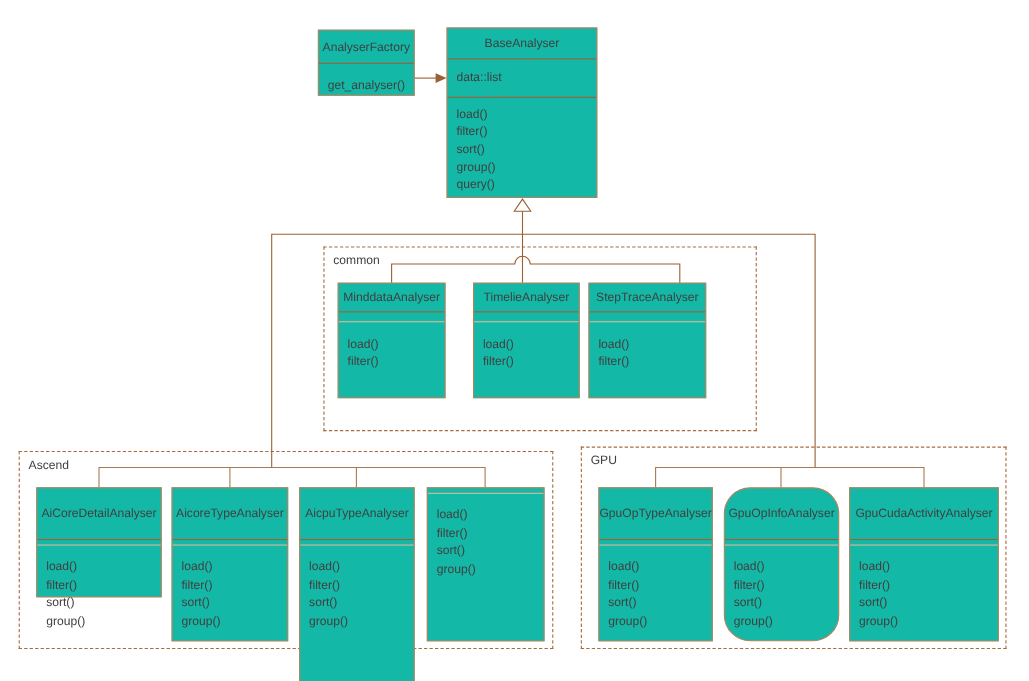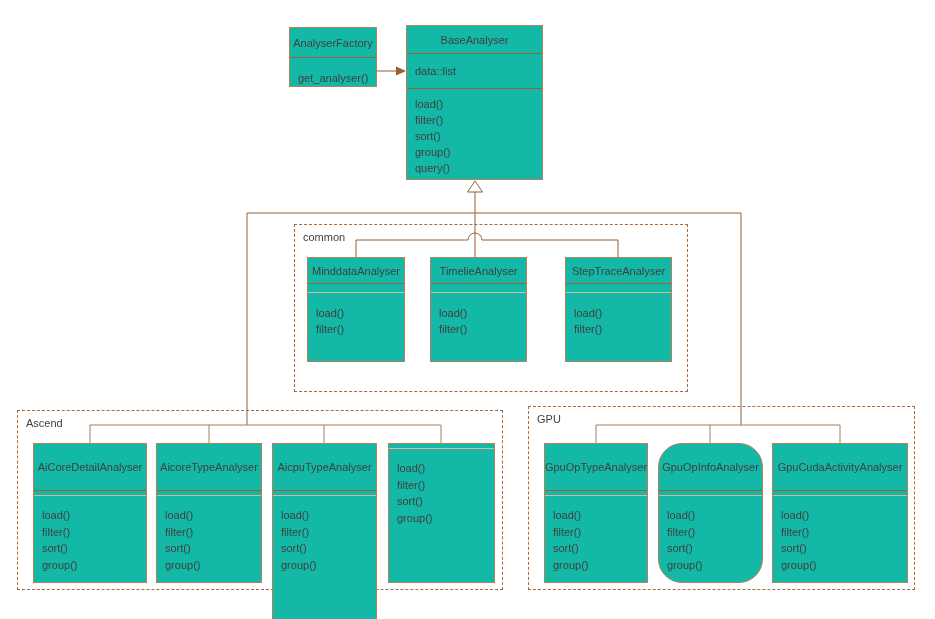--- a/index.html
+++ b/index.html
@@ -110,30 +110,30 @@
     </div>
   </div>
   <div class="uml-class c-small" style="left:430px;top:257px;width:97px;height:105px;">
     <div class="uml-title">TimelieAnalyser</div>
     <div class="attr-empty"></div>
     <div class="uml-methods">
       <div>load()</div>
       <div>filter()</div>
     </div>
   </div>
-  <div class="uml-class c-small" style="left:565px;top:257px;width:107px;height:105px;">
+  <div class="uml-class c-small" style="left:535px;top:257px;width:107px;height:105px;">
     <div class="uml-title">StepTraceAnalyser</div>
     <div class="attr-empty"></div>
     <div class="uml-methods">
       <div>load()</div>
       <div>filter()</div>
     </div>
   </div>
 
-  <div class="uml-class tall" style="left:33px;top:443px;width:114px;height:140px;">
+  <div class="uml-class tall" style="left:33px;top:443px;width:114px;height:100px;">
     <div class="uml-title">AiCoreDetailAnalyser</div>
     <div class="attr-empty"></div>
     <div class="uml-methods">
       <div>load()</div>
       <div>filter()</div>
       <div>sort()</div>
       <div>group()</div>
     </div>
   </div>
   <div class="uml-class tall" style="left:156px;top:443px;width:106px;height:140px;">

